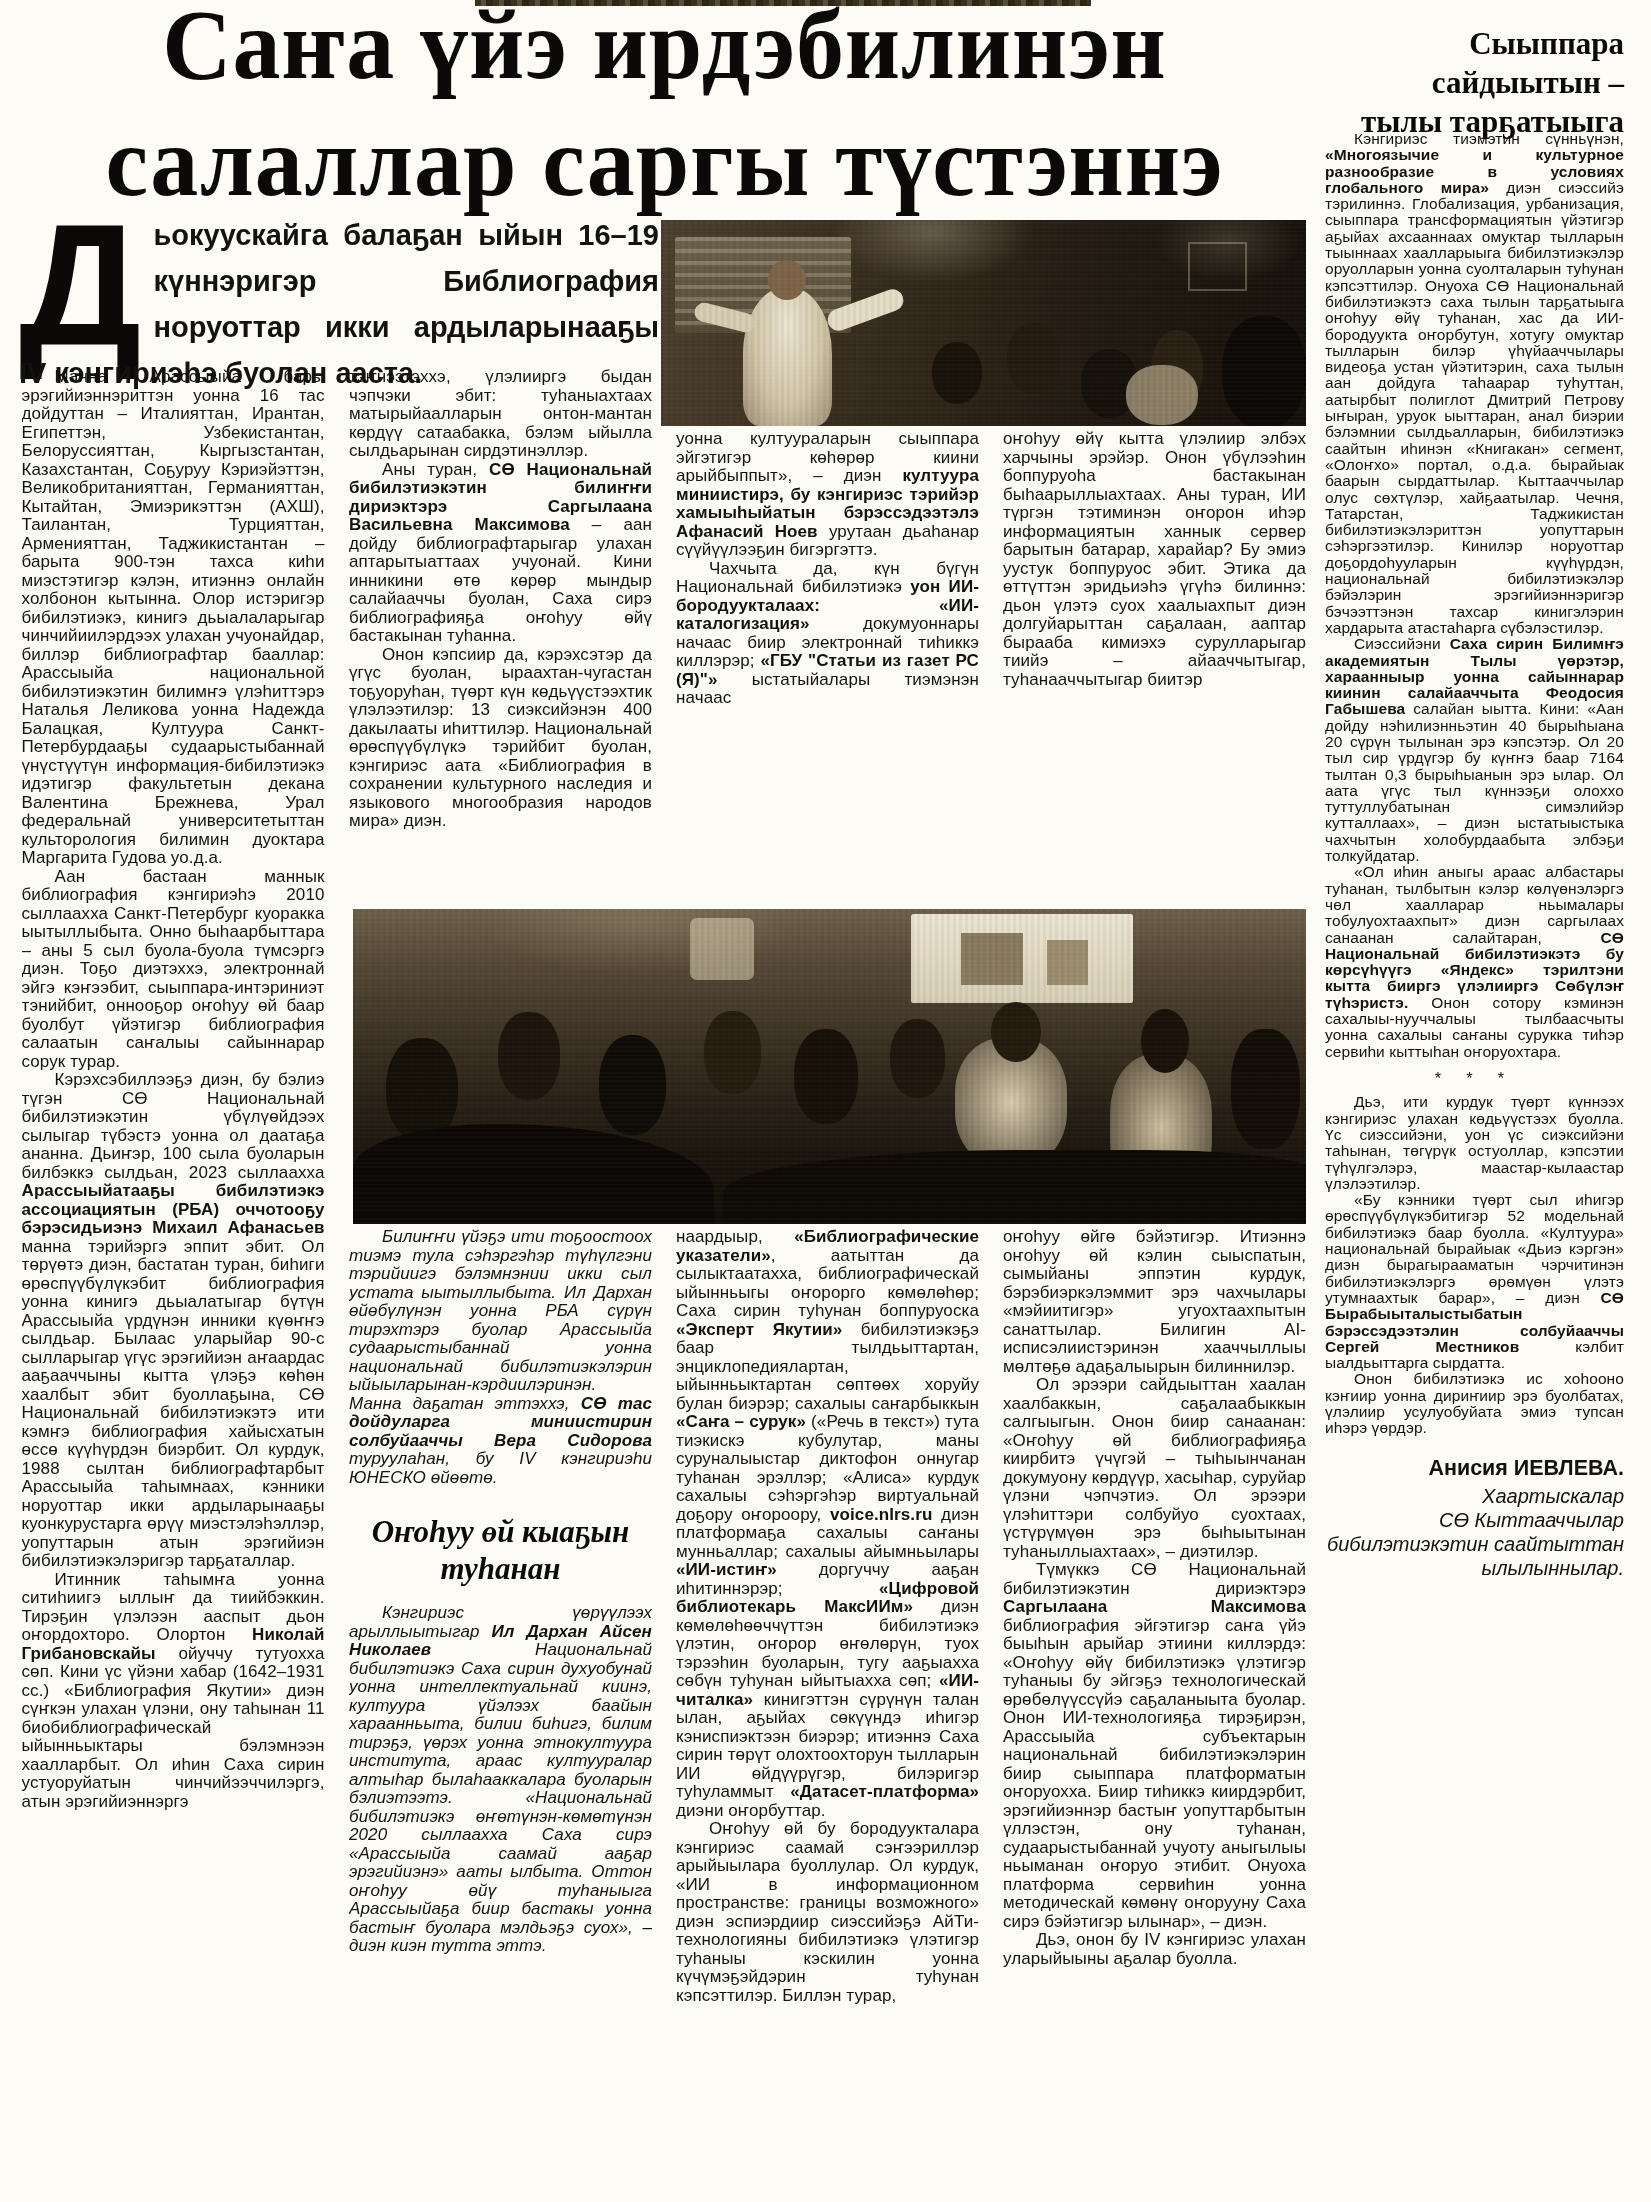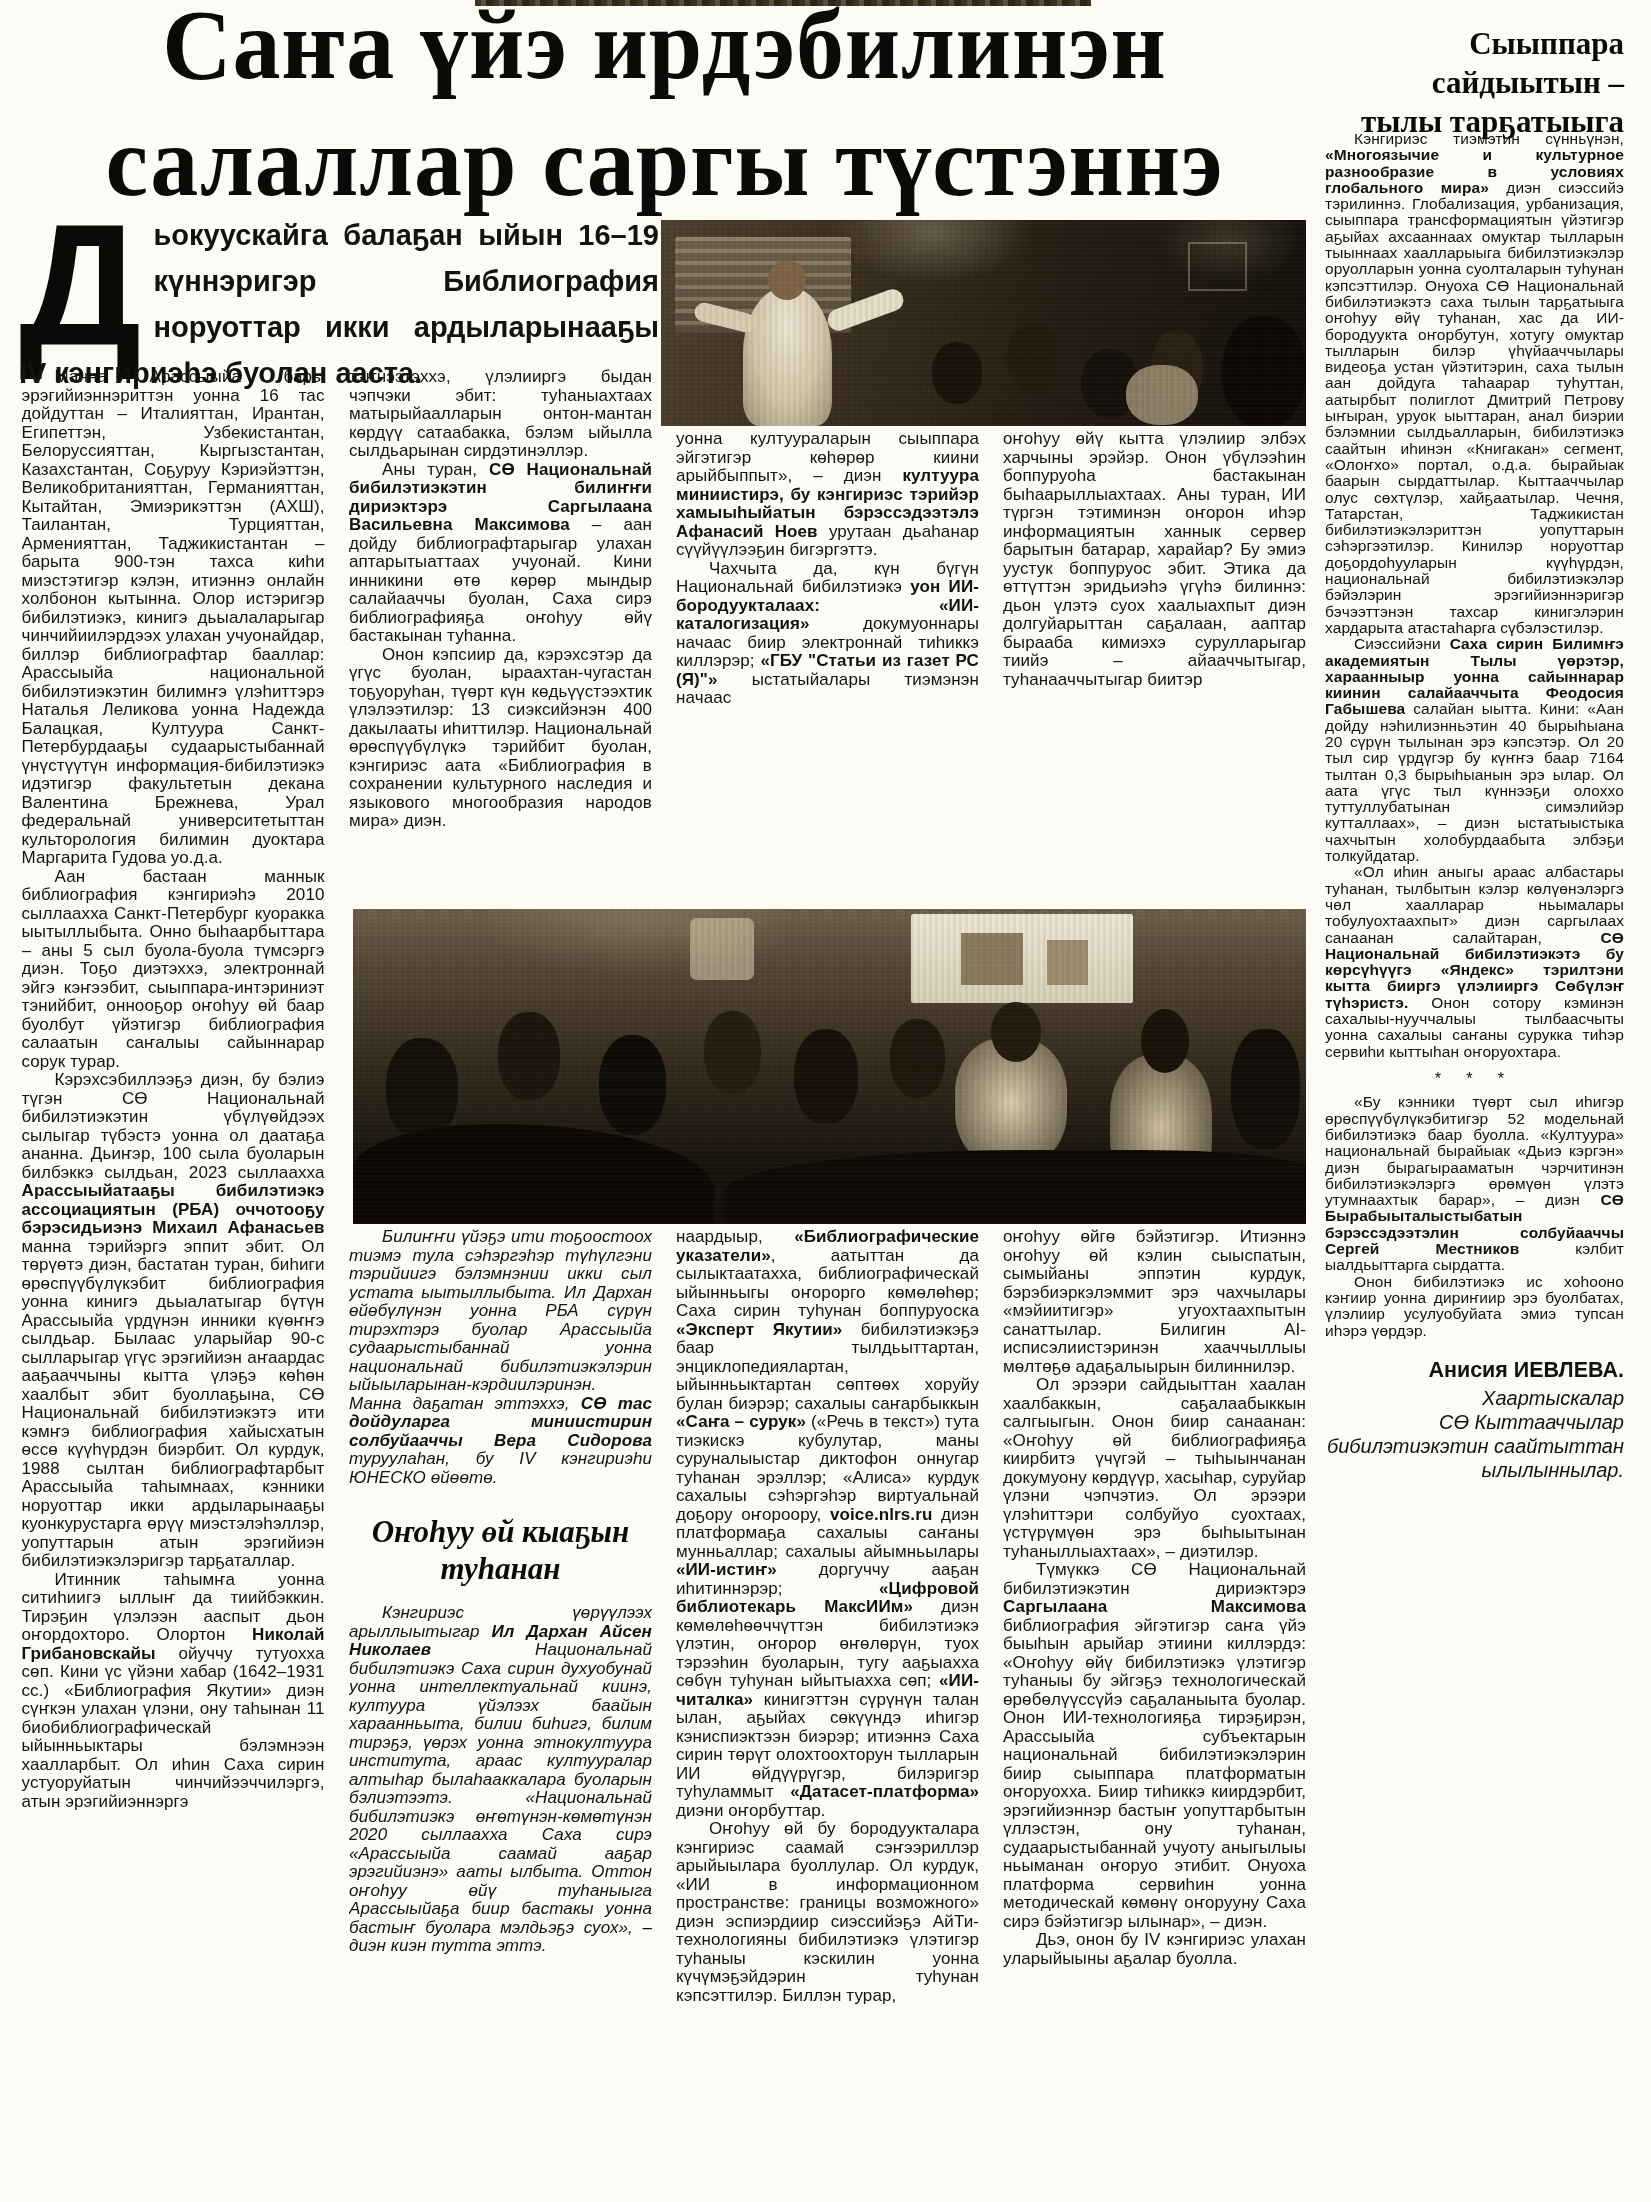--- a/index.html
+++ b/index.html
@@ -146,20 +146,21 @@
   </div>
 
   <h2 class="sb-title">Сыыппара
 сайдыытын –
 тылы тарҕатыыга</h2>
   <div class="sb-body">
     <p class="para"><span>Кэнгириэс тиэмэтин сүнньүнэн, </span><b>«Многоязычие и культурное разнообразие в условиях глобального мира»</b><span> диэн сиэссийэ тэрилиннэ. Глобализация, урбанизация, сыыппара трансформациятын үйэтигэр аҕыйах ахсааннаах омуктар тылларын тыыннаах хаалларыыга бибилэтиэкэлэр оруолларын уонна суолталарын туһунан кэпсэттилэр. Онуоха СӨ Национальнай бибилэтиэкэтэ саха тылын тарҕатыыга оҥоһуу өйү туһанан, хас да ИИ-бородуукта оҥорбутун, хотугу омуктар тылларын билэр үһүйааччылары видеоҕа устан үйэтитэрин, саха тылын аан дойдуга таһаарар туһуттан, аатырбыт полиглот Дмитрий Петрову ыҥыран, уруок ыыттаран, анал биэрии бэлэмнии сылдьалларын, бибилэтиэкэ саайтын иһинэн «Книгакан» сегмент, «Олоҥхо» портал, о.д.а. бырайыак баарын сырдаттылар. Кыттааччылар олус сөхтүлэр, хайҕаатылар. Чечня, Татарстан, Таджикистан бибилэтиэкэлэриттэн уопуттарын сэһэргээтилэр. Кинилэр норуоттар доҕордоһууларын күүһүрдэн, национальнай бибилэтиэкэлэр бэйэлэрин эрэгийиэннэригэр бэчээттэнэн тахсар кинигэлэрин хардарыта атастаһарга сүбэлэстилэр.</span></p>
     <p class="para"><span>Сиэссийэни </span><b>Саха сирин Билимҥэ академиятын Тылы үөрэтэр, хараанныыр уонна сайыннарар киинин салайааччыта Феодосия Габышева</b><span> салайан ыытта. Кини: «Аан дойду нэһилиэнньэтин 40 бырыһыана 20 сүрүн тылынан эрэ кэпсэтэр. Ол 20 тыл сир үрдүгэр бу күҥҥэ баар 7164 тылтан 0,3 бырыһыанын эрэ ылар. Ол аата үгүс тыл күннээҕи олоххо туттуллубатынан симэлийэр кутталлаах», – диэн ыстатыыстыка чахчытын холобурдаабыта элбэҕи толкуйдатар.</span></p>
     <p class="para"><span>«Ол иһин аныгы араас албастары туһанан, тылбытын кэлэр көлүөнэлэргэ чөл хаалларар ньымалары тобулуохтаахпыт» диэн саргылаах санаанан салайтаран, </span><b>СӨ Национальнай бибилэтиэкэтэ бу көрсүһүүгэ «Яндекс» тэрилтэни кытта бииргэ үлэлииргэ Сөбүлэҥ түһэристэ.</b><span> Онон сотору кэминэн сахалыы-нууччалыы тылбаасчыты уонна сахалыы саҥаны сурукка тиһэр сервиһи кыттыһан оҥоруохтара.</span></p>
     <div class="separator">* * *</div>
+    <p class="para"><span>Дьэ, ити курдук түөрт күннээх кэнгириэс улахан көдьүүстээх буолла. Үс сиэссийэни, уон үс сиэксийэни таһынан, төгүрүк остуоллар, кэпсэтии түһүлгэлэрэ, маастар-кылаастар үлэлээтилэр.</span></p>
     <p class="para"><span>«Бу кэнники түөрт сыл иһигэр өрөспүүбүлүкэбитигэр 52 модельнай бибилэтиэкэ баар буолла. «Култуура» национальнай бырайыак «Дьиэ кэргэн» диэн бырагырааматын чэрчитинэн бибилэтиэкэлэргэ өрөмүөн үлэтэ утумнаахтык барар», – диэн </span><b>СӨ Бырабыыталыстыбатын бэрэссэдээтэлин солбуйааччы Сергей Местников</b><span> кэлбит ыалдьыттарга сырдатта.</span></p>
     <p class="para"><span>Онон бибилэтиэкэ ис хоһооно кэҥиир уонна дириҥиир эрэ буолбатах, үлэлиир усулуобуйата эмиэ тупсан иһэрэ үөрдэр.</span></p>
     <p class="byline">Анисия ИЕВЛЕВА.</p>
     <p class="credit">Хаартыскалар
 СӨ Кыттааччылар
 бибилэтиэкэтин саайтыттан
 ылылыннылар.</p>
   </div>
 
 </div>

